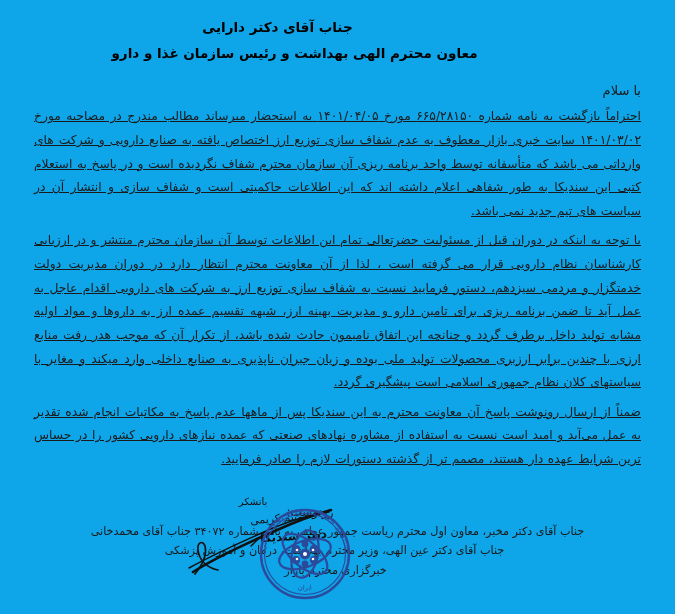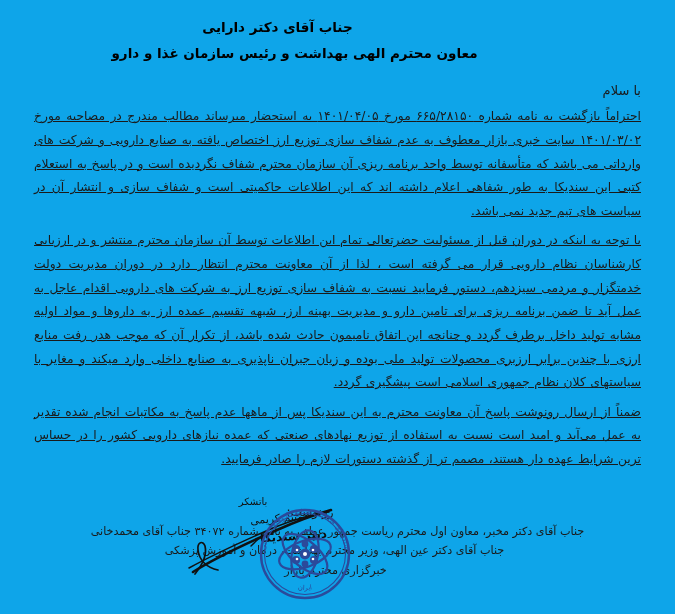--- a/index.html
+++ b/index.html
@@ -157,21 +157,21 @@
   <div class="letter-header">
     <div class="addressee-line line-1">جناب آقای دکتر دارایی</div>
     <div class="addressee-line line-2">معاون محترم الهی بهداشت و رئیس سازمان غذا و دارو</div>
   </div>
 
   <div class="salutation">با سلام</div>
 
   <div class="letter-body">
     <p class="body-paragraph">احتراماً بازگشت به نامه شماره ۶۶۵/۲۸۱۵۰ مورخ ۱۴۰۱/۰۴/۰۵ به استحضار میرساند مطالب مندرج در مصاحبه مورخ ۱۴۰۱/۰۳/۰۲ سایت خبری بازار معطوف به عدم شفاف سازی توزیع ارز اختصاص یافته به صنایع دارویی و شرکت های وارداتی می باشد که متأسفانه توسط واحد برنامه ریزی آن سازمان محترم شفاف نگردیده است و در پاسخ به استعلام کتبی این سندیکا به طور شفاهی اعلام داشته اند که این اطلاعات حاکمیتی است و شفاف سازی و انتشار آن در سیاست های تیم جدید نمی باشد.</p>
     <p class="body-paragraph">با توجه به اینکه در دوران قبل از مسئولیت حضرتعالی تمام این اطلاعات توسط آن سازمان محترم منتشر و در ارزیابی کارشناسان نظام دارویی قرار می گرفته است ، لذا از آن معاونت محترم انتظار دارد در دوران مدیریت دولت خدمتگزار و مردمی سیزدهم، دستور فرمایید نسبت به شفاف سازی توزیع ارز به شرکت های دارویی اقدام عاجل به عمل آید تا ضمن برنامه ریزی برای تامین دارو و مدیریت بهینه ارز، شبهه تقسیم عمده ارز به داروها و مواد اولیه مشابه تولید داخل برطرف گردد و چنانچه این اتفاق نامیمون حادث شده باشد، از تکرار آن که موجب هدر رفت منابع ارزی با چندین برابر ارزبری محصولات تولید ملی بوده و زیان جبران ناپذیری به صنایع داخلی وارد میکند و مغایر با سیاستهای کلان نظام جمهوری اسلامی است پیشگیری گردد.</p>
-    <p class="body-paragraph p-last">ضمناً از ارسال رونوشت پاسخ آن معاونت محترم به این سندیکا پس از ماهها عدم پاسخ به مکاتبات انجام شده تقدیر به عمل می‌آید و امید است نسبت به استفاده از توزیع نهادهای صنعتی که عمده نیازهای دارویی کشور را در حساس ترین شرایط عهده دار هستند، مصمم تر از گذشته دستورات لازم را صادر فرمایید.</p>
+    <p class="body-paragraph p-last">ضمناً از ارسال رونوشت پاسخ آن معاونت محترم به این سندیکا پس از ماهها عدم پاسخ به مکاتبات انجام شده تقدیر به عمل می‌آید و امید است نسبت به استفاده از مشاوره نهادهای صنعتی که عمده نیازهای دارویی کشور را در حساس ترین شرایط عهده دار هستند، مصمم تر از گذشته دستورات لازم را صادر فرمایید.</p>
   </div>
 
   <div class="copies-block">
     <div class="copies-label">رونوشت:</div>
     <ul class="copies-list">
       <li class="cc-1">جناب آقای دکتر مخبر، معاون اول محترم ریاست جمهور عطف به نامه شماره ۳۴۰۷۲  جناب آقای محمدخانی</li>
       <li class="cc-2">جناب آقای دکتر عین الهی، وزیر محترم بهداشت، درمان و آموزش پزشکی</li>
       <li class="cc-3">خبرگزاری محترم بازار</li>
     </ul>
   </div>

